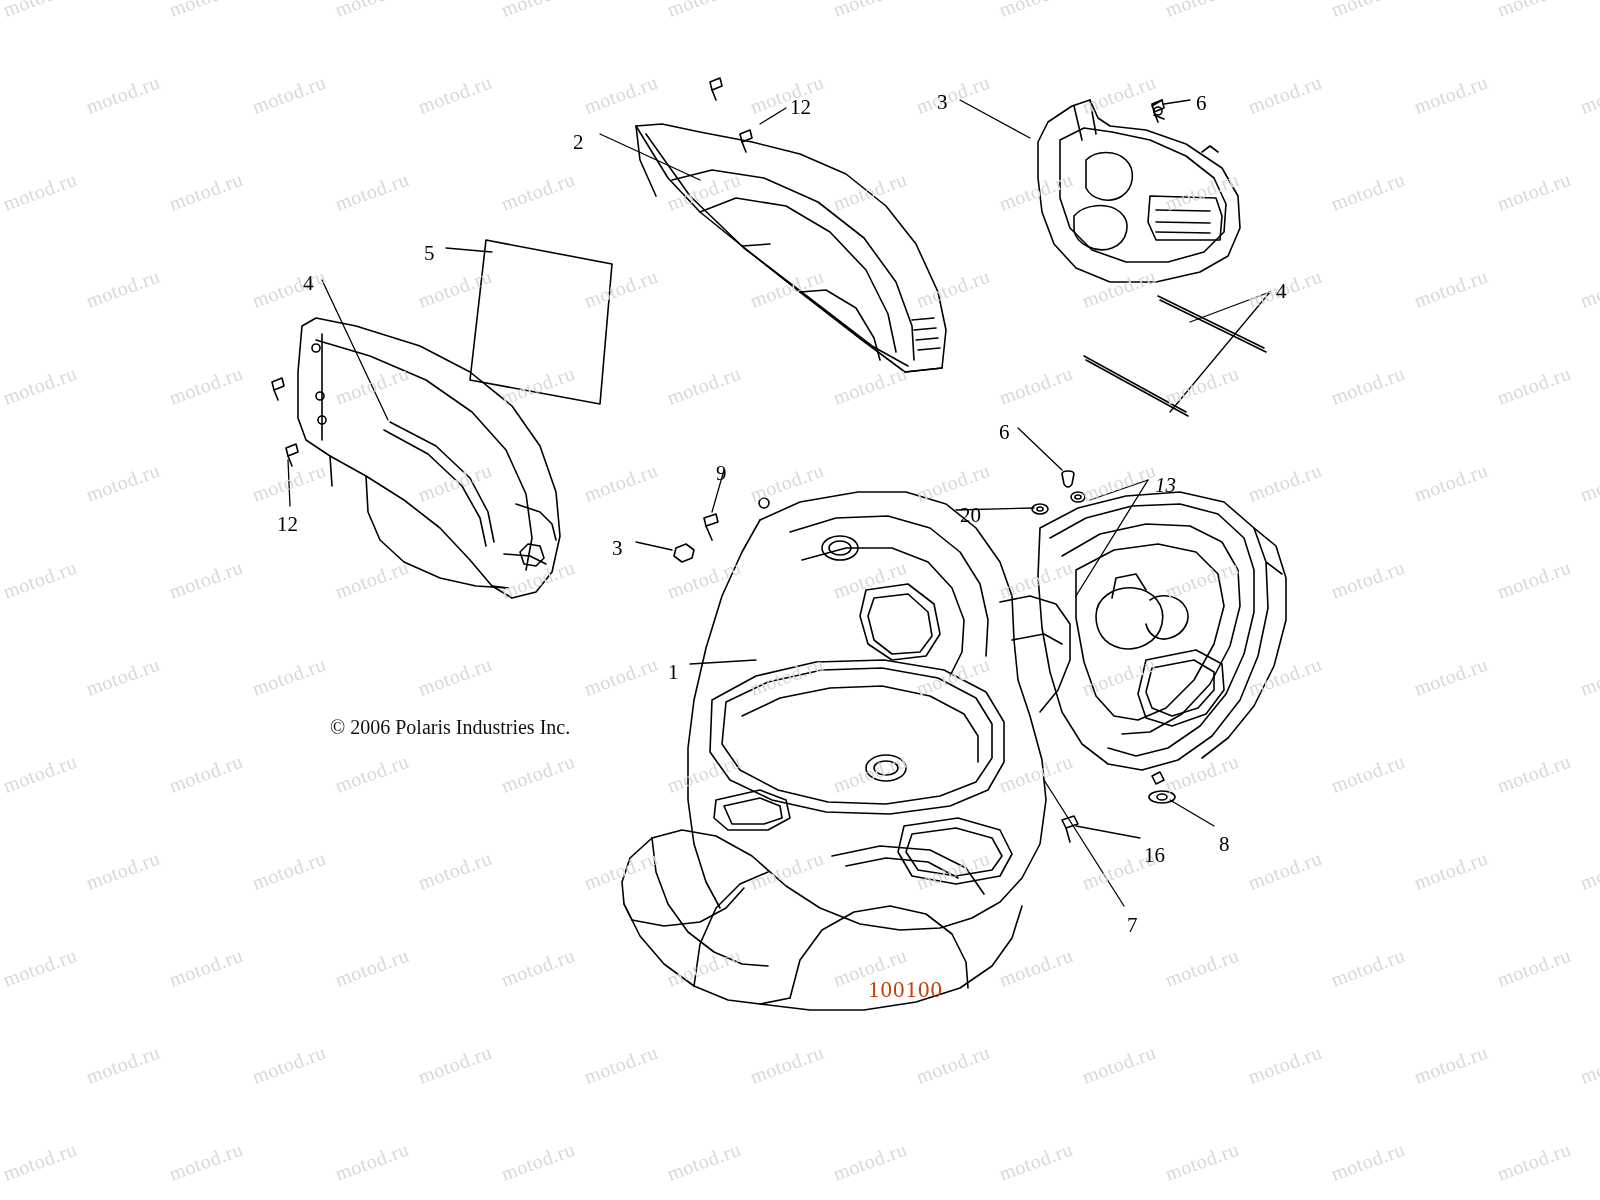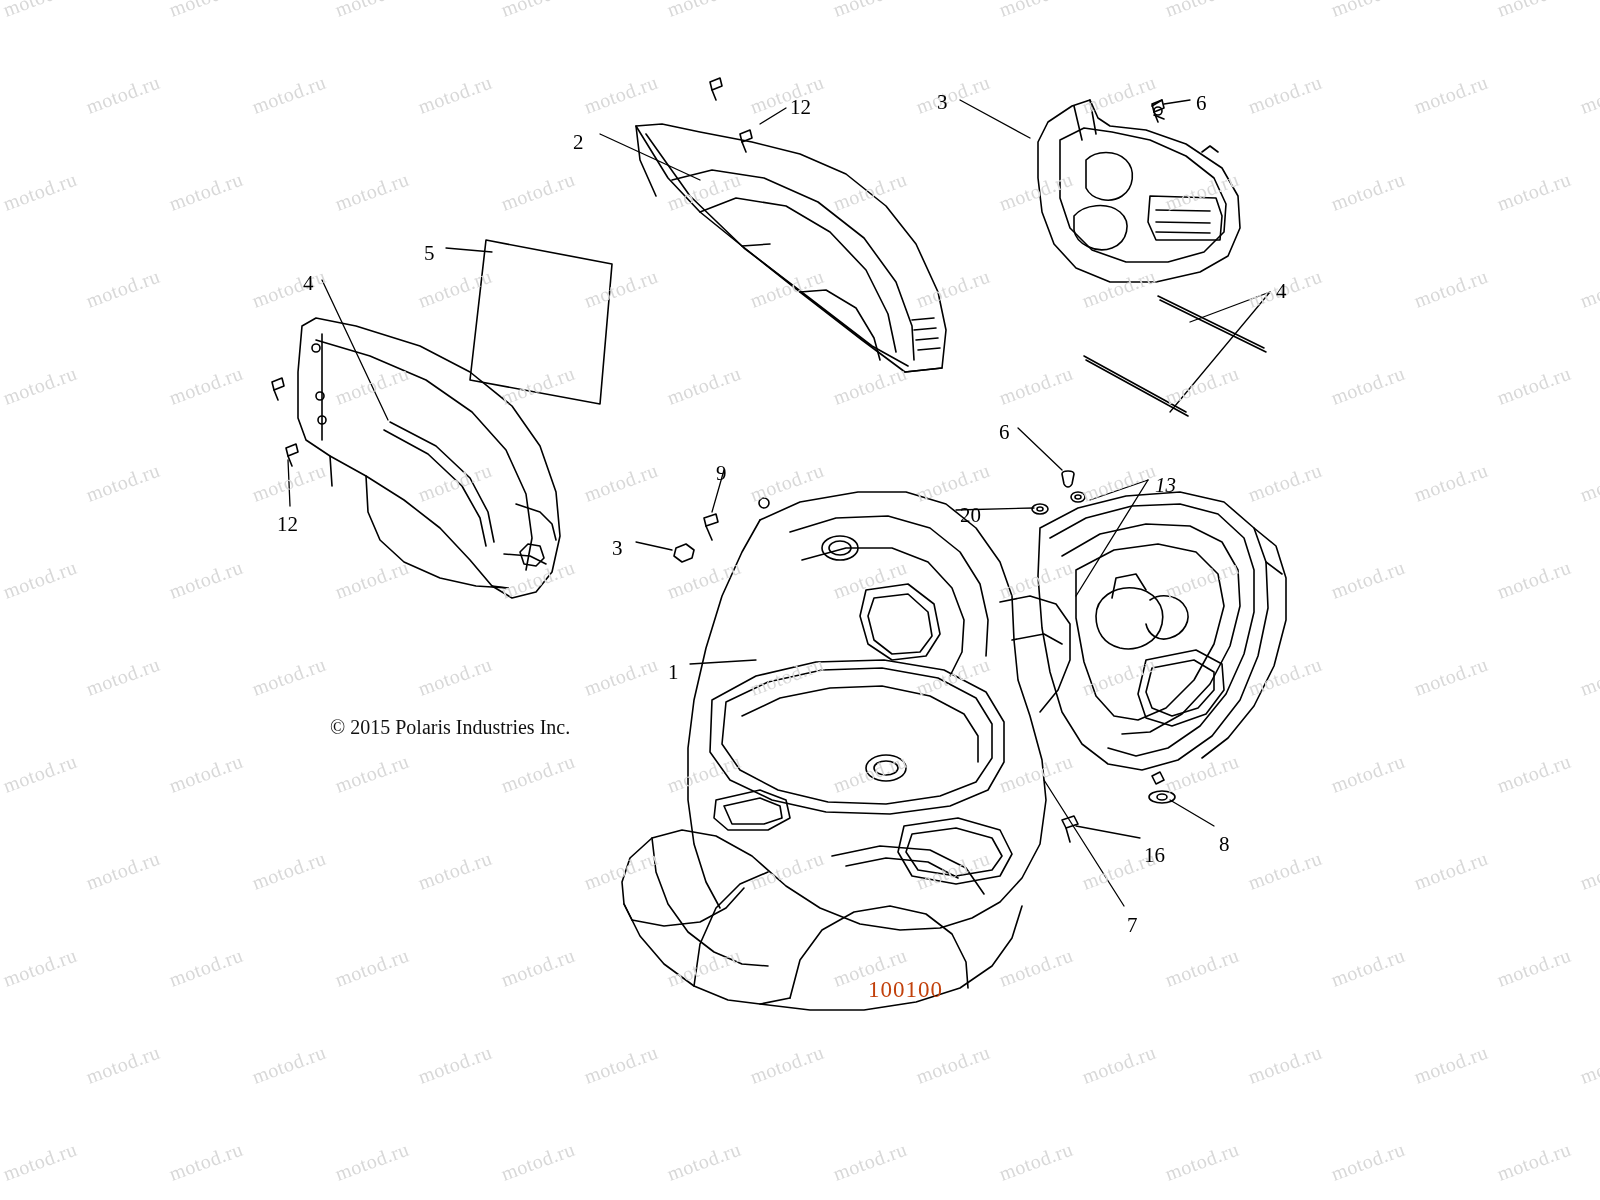--- a/index.html
+++ b/index.html
@@ -395,21 +395,21 @@
         <path d="M290,506 L288,460"></path>
         <path d="M636,542 L672,550"></path>
         <path d="M690,664 L756,660"></path>
         <path d="M1214,826 L1170,800"></path>
         <path d="M1140,838 L1076,826"></path>
         <path d="M1124,906 L1044,780"></path>
       </g>
     </g>
   </svg>
 
-  <div id="copyright">© 2015 Polaris Industries Inc.</div>
+  <div id="copyright">© 2006 Polaris Industries Inc.</div>
   <div id="diagram-id">100100</div>
 
 <div class="callout" style="left: 790px; top: 95px;">12</div>
     <div class="callout" style="left: 937px; top: 90px;">3</div>
     <div class="callout" style="left: 1196px; top: 91px;">6</div>
     <div class="callout" style="left: 573px; top: 130px;">2</div>
     <div class="callout" style="left: 424px; top: 241px;">5</div>
     <div class="callout" style="left: 303px; top: 271px;">4</div>
     <div class="callout" style="left: 1276px; top: 279px;">4</div>
     <div class="callout" style="left: 999px; top: 420px;">6</div>

